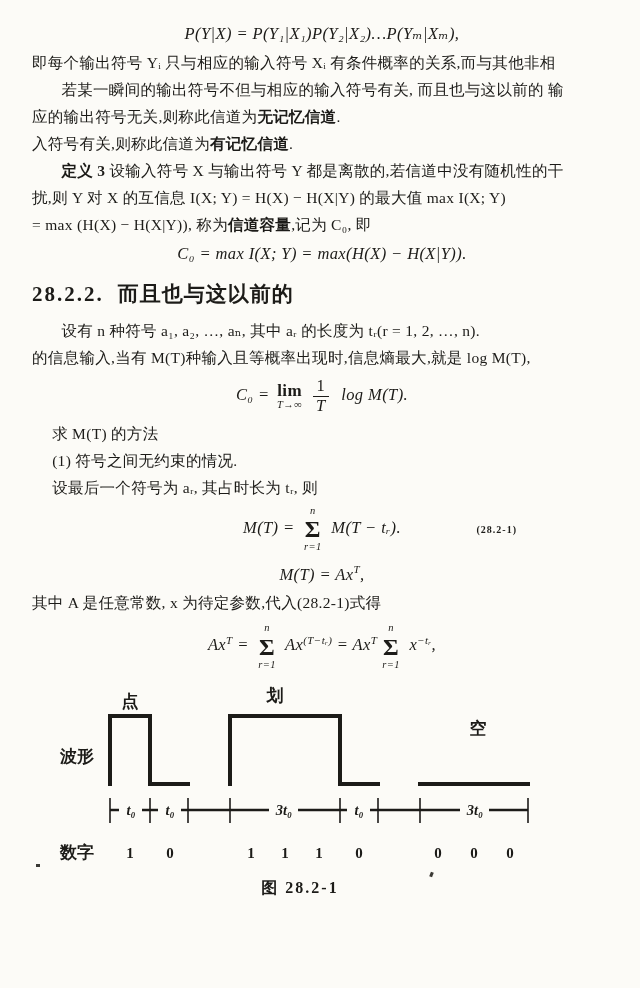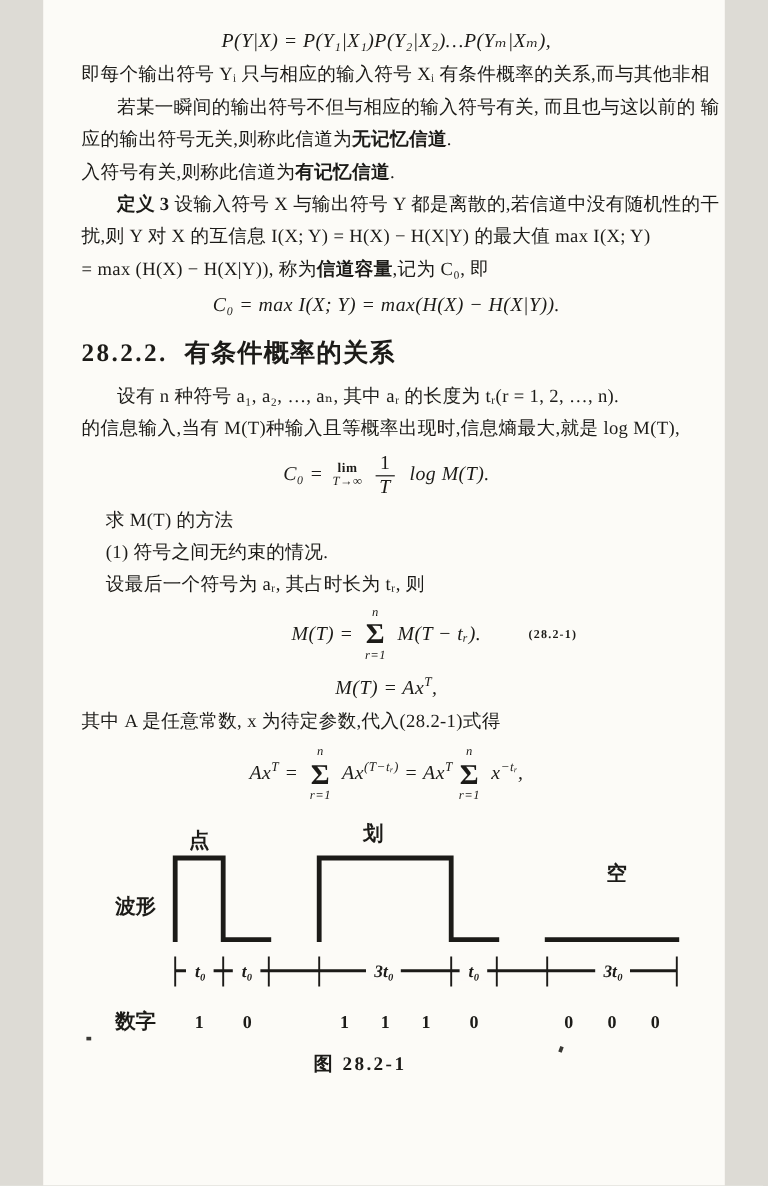--- a/index.html
+++ b/index.html
@@ -1,18 +1,18 @@
 <!DOCTYPE html>
 <html><head>
 <meta charset="utf-8">
 <style>
   html,body { margin:0; padding:0; background:#dddbd5; }
   .page {
     position:relative;
-    width:568px; height:988px;
+    width:640px; height:988px;
     margin:0 auto;
     background:#fcfbf7;
     color:#1c1b18;
     font-family:"Liberation Serif","DejaVu Serif",serif;
     box-sizing:border-box;
     padding:18px 28px 0 32px;
     overflow:hidden;
   }
   .line {
     font-size:15.5px;
@@ -45,21 +45,21 @@
     display:inline-flex; flex-direction:column; align-items:center;
     vertical-align:middle; line-height:1; margin:0 5px;
   }
   .sig .ssup { font-size:10.5px; font-style:italic; }
   .sig .glyph { font-size:24px; font-style:normal; font-weight:bold; padding:1px 0; }
   .sig .ssub { font-size:10.5px; }
   .limblk {
     display:inline-flex; flex-direction:column; align-items:center;
     vertical-align:middle; line-height:1; margin:0 3px;
   }
-  .limblk .limword { font-style:normal; font-size:11px; font-weight:bold; }
+  .limblk .limword { font-style:normal; font-size:17px; font-weight:bold; }
   .limblk .limsub { font-size:10.5px; font-style:italic; margin-top:1px; }
   .frac {
     display:inline-flex; flex-direction:column; align-items:center;
     vertical-align:middle; line-height:1.15; margin:0 7px;
   }
   .frac .num { padding:0 4px; border-bottom:1.6px solid #1c1b18; font-style:normal; }
   .frac .den { padding:0 4px; }
   .eqrow { position:relative; }
   .eqno {
     position:absolute; right:95px; top:50%; transform:translateY(-50%);
@@ -93,21 +93,21 @@
   <div class="line ind2">若某一瞬间的输出符号不但与相应的输入符号有关, 而且也与这以前的 输</div>
   <div class="line"><span>应的输出符号无关,则称此信道为</span><b class="cnb">无记忆信道</b><span>.</span></div>
   <div class="line"><span>入符号有关,则称此信道为</span><b class="cnb">有记忆信道</b><span>.</span></div>
 
   <div class="line ind2"><b class="cnb">定义 3</b><span>  设输入符号 X 与输出符号 Y 都是离散的,若信道中没有随机性的干</span></div>
   <div class="line">扰,则 Y 对 X 的互信息 I(X; Y) = H(X) − H(X|Y) 的最大值 max I(X; Y)</div>
   <div class="line"><span>= max (H(X) − H(X|Y)), 称为</span><b class="cnb">信道容量</b><span>,记为 C₀, 即</span></div>
   <div class="mline">C₀ = max I(X; Y) = max(H(X) − H(X|Y)).</div>
 
   <div class="heading">
-    <span class="num">28.2.2.</span><span>有条件概率的关系</span>
+    <span class="num">28.2.2.</span><span>而且也与这以前的</span>
   </div>
 
   <div class="line ind2">设有 n 种符号 a₁, a₂, …, aₙ, 其中 aᵣ 的长度为 tᵣ(r = 1, 2, …, n).</div>
   <div class="line">的信息输入,当有 M(T)种输入且等概率出现时,信息熵最大,就是 log M(T),</div>
 
   <div class="mline" style="margin:6px 0 4px 0;">
     <span>C₀ = </span><span class="limblk">
         <span class="limword">lim</span>
         <span class="limsub">T→∞</span>
       </span><span class="frac">

